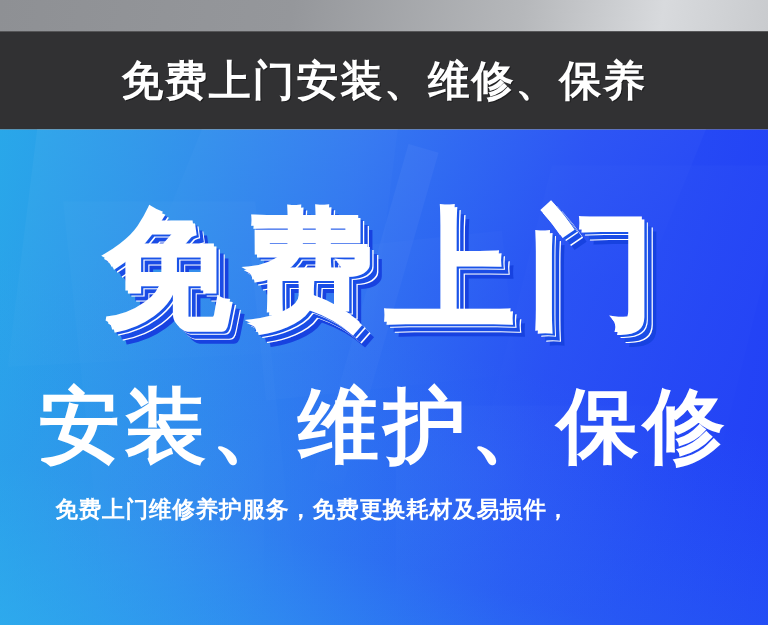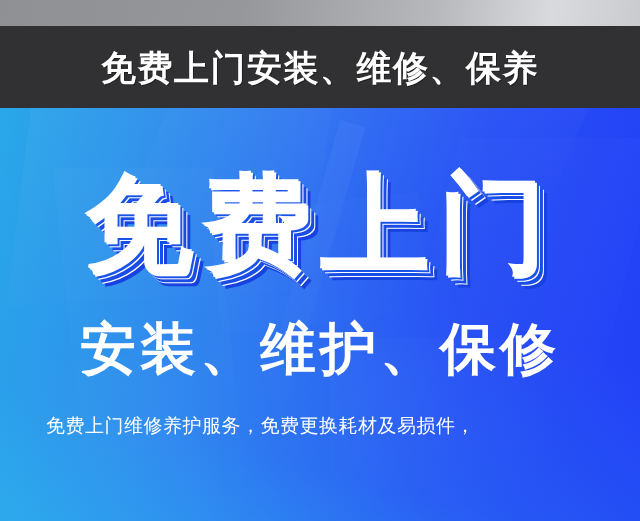--- a/index.html
+++ b/index.html
@@ -111,37 +111,37 @@
       4px 4px 0 #1a53e8,
       5px 5px 0 #ffffff,
       8px 8px 0 #1a4ce6,
       9px 9px 0 #ffffff,
       12px 12px 0 #1742e0;
   }
 
   .subheadline{
     position:absolute; left:0; right:0; top:213px;
     text-align:center;
-    font-size:56px;
+    font-size:68px;
     font-weight:700;
     line-height:1;
     letter-spacing:4px;
     color:#ffffff;
     white-space:nowrap;
   }
 
   .desc{
     position:absolute; left:46px; top:300px;
     color:#ffffff;
     font-size:19px;
     font-weight:400;
     line-height:36px;
     letter-spacing:.5px;
   }
-  .desc-line{ display:block; white-space:nowrap; }
+  .desc-line{ display:block; white-space:nowrap;font-weight:bold; }
 </style>
 </head>
 <body>
 
 <div id="banner">
 
   <div class="top-strip"></div>
 
   <div class="header-bar">
     <div class="header-title">免费上门安装、维修、保养</div>

